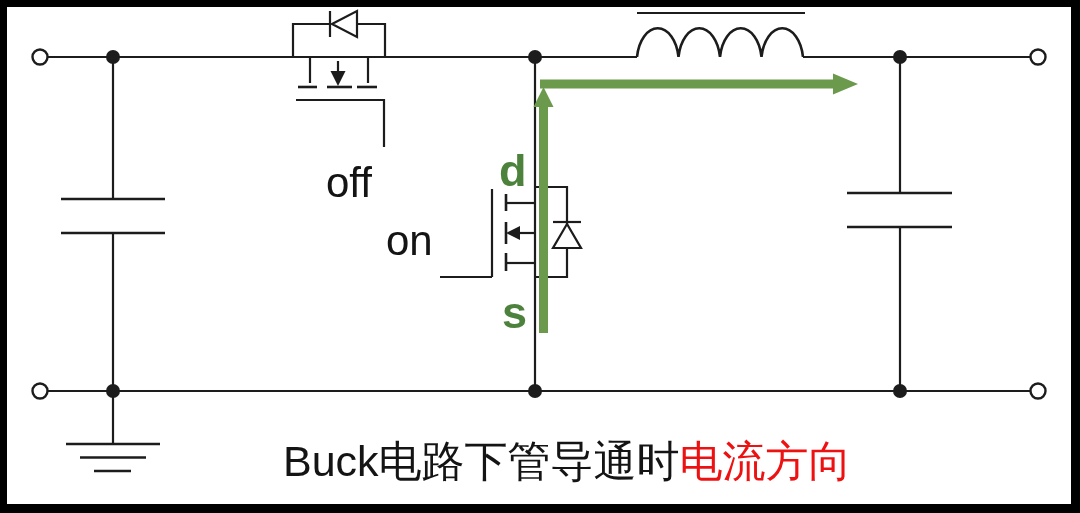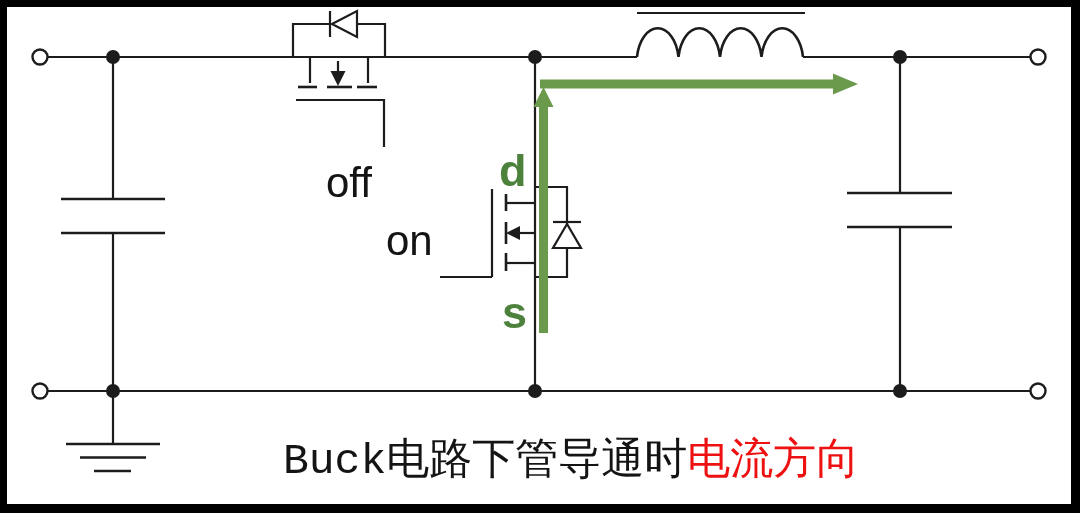--- a/index.html
+++ b/index.html
@@ -34,21 +34,20 @@
     font-size:45px;
   }
   .caption{
     position:absolute;
     left:276px;top:433px;
     font-size:43px;
     line-height:1;
     letter-spacing:0px;
     color:var(--text,#141414);
     white-space:nowrap;
-    font-family:Liberation Mono, monospace;
   }
   .caption .red{color:var(--accent-red,#ee1111);}
 </style>
 </head>
 <body>
 
 <div class="frame">
 
   <svg width="1080" height="513" viewBox="0 0 1080 513">
 

